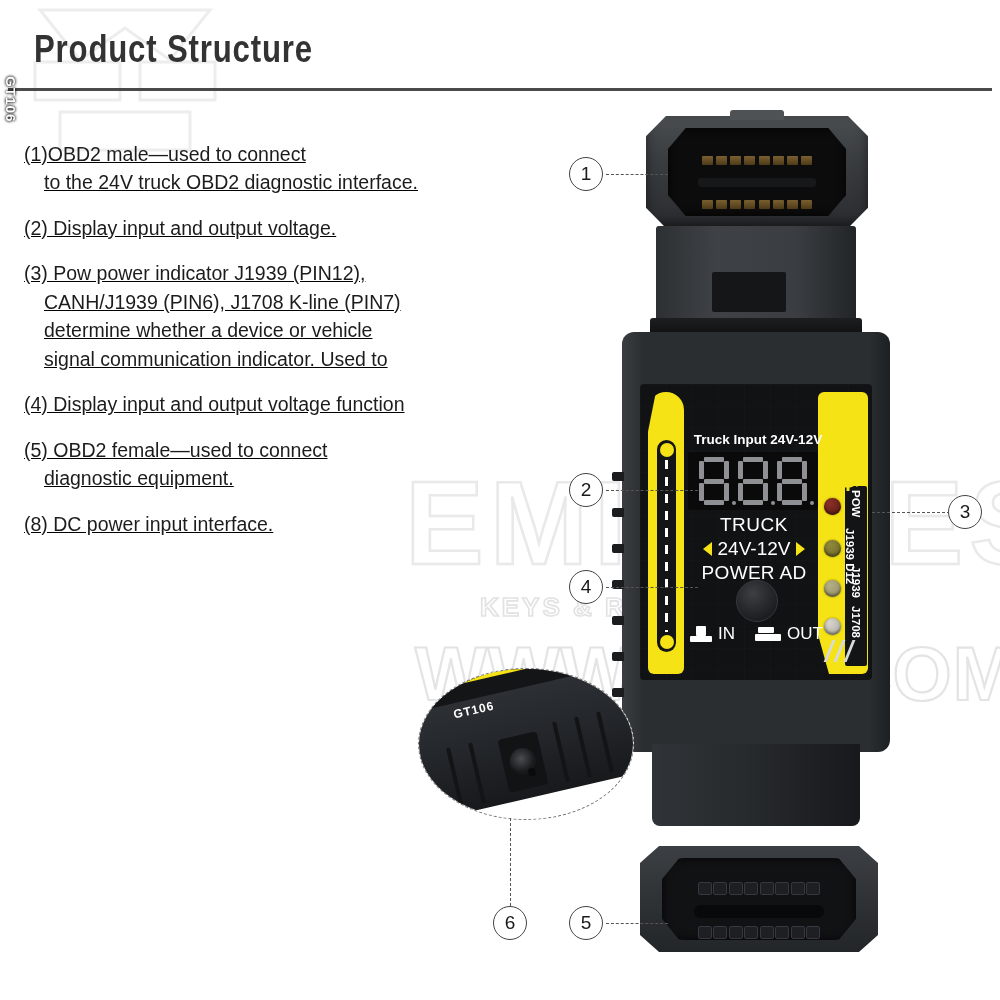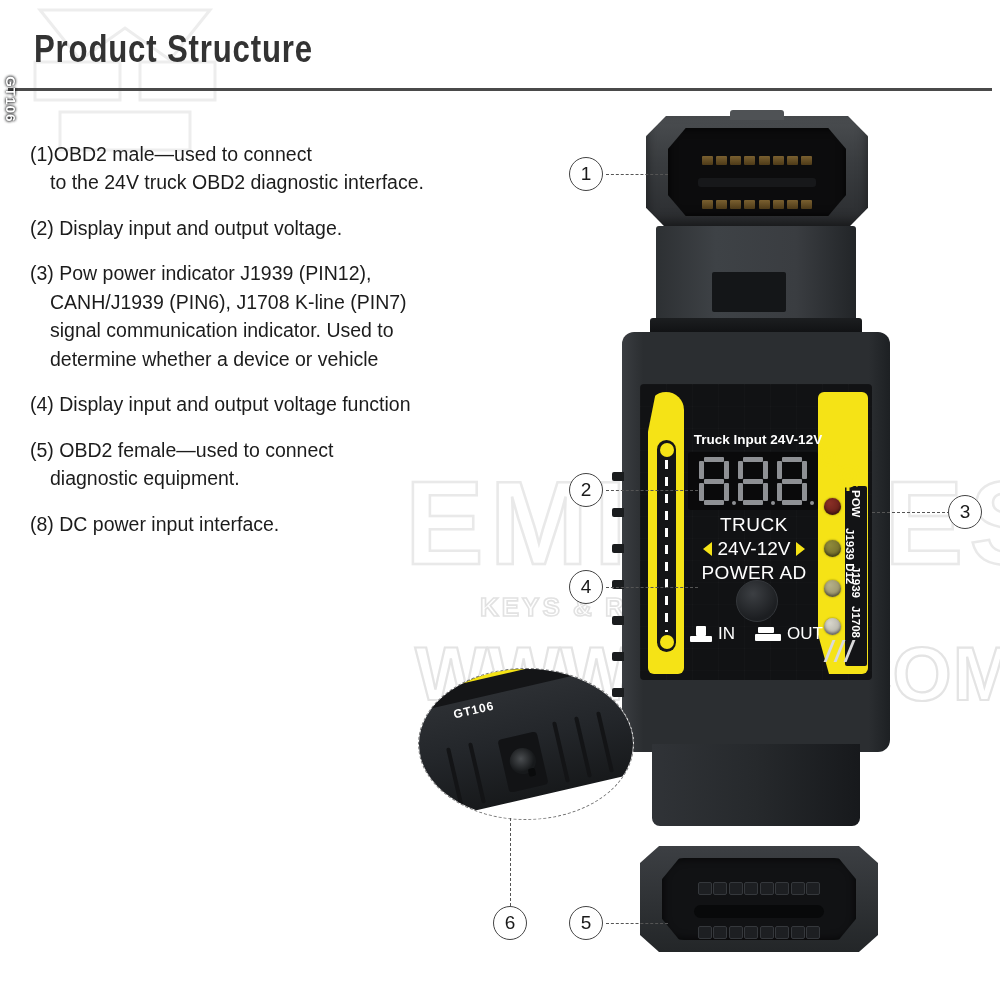--- a/index.html
+++ b/index.html
@@ -76,23 +76,24 @@
   #title-rule {
     position: absolute;
     left: 8px; top: 88px;
     width: 984px; height: 3px;
     background: #4a4a4a;
   }
 
   
   #desc-list {
     position: absolute;
-    left: 30px; top: 140px;
+    left: 24px; top: 140px;
     width: 540px;
     z-index: 10;
+    text-decoration: underline;
   }
   .desc-item {
     margin-bottom: 17px;
     color: #1c1c1c;
     font-size: 19.5px;
     line-height: 1.46;
   }
   .desc-line { display: block; white-space: pre; }
   .desc-line.indent { padding-left: 20px; }
 
@@ -641,22 +642,22 @@
     <div class="desc-item">
       <span class="desc-line">(1)OBD2 male—used to connect</span>
       <span class="desc-line indent">to the 24V truck OBD2 diagnostic interface.</span>
     </div>
     <div class="desc-item">
       <span class="desc-line">(2) Display input and output voltage.</span>
     </div>
     <div class="desc-item">
       <span class="desc-line">(3) Pow power indicator J1939 (PIN12),</span>
       <span class="desc-line indent">CANH/J1939 (PIN6), J1708 K-line (PIN7)</span>
+      <span class="desc-line indent">determine whether a device or vehicle</span>
       <span class="desc-line indent">signal communication indicator. Used to</span>
-      <span class="desc-line indent">determine whether a device or vehicle</span>
     </div>
     <div class="desc-item">
       <span class="desc-line">(4) Display input and output voltage function</span>
     </div>
     <div class="desc-item">
       <span class="desc-line">(5) OBD2 female—used to connect</span>
       <span class="desc-line indent">diagnostic equipment.</span>
     </div>
     <div class="desc-item">
       <span class="desc-line">(8) DC power input interface.</span>

